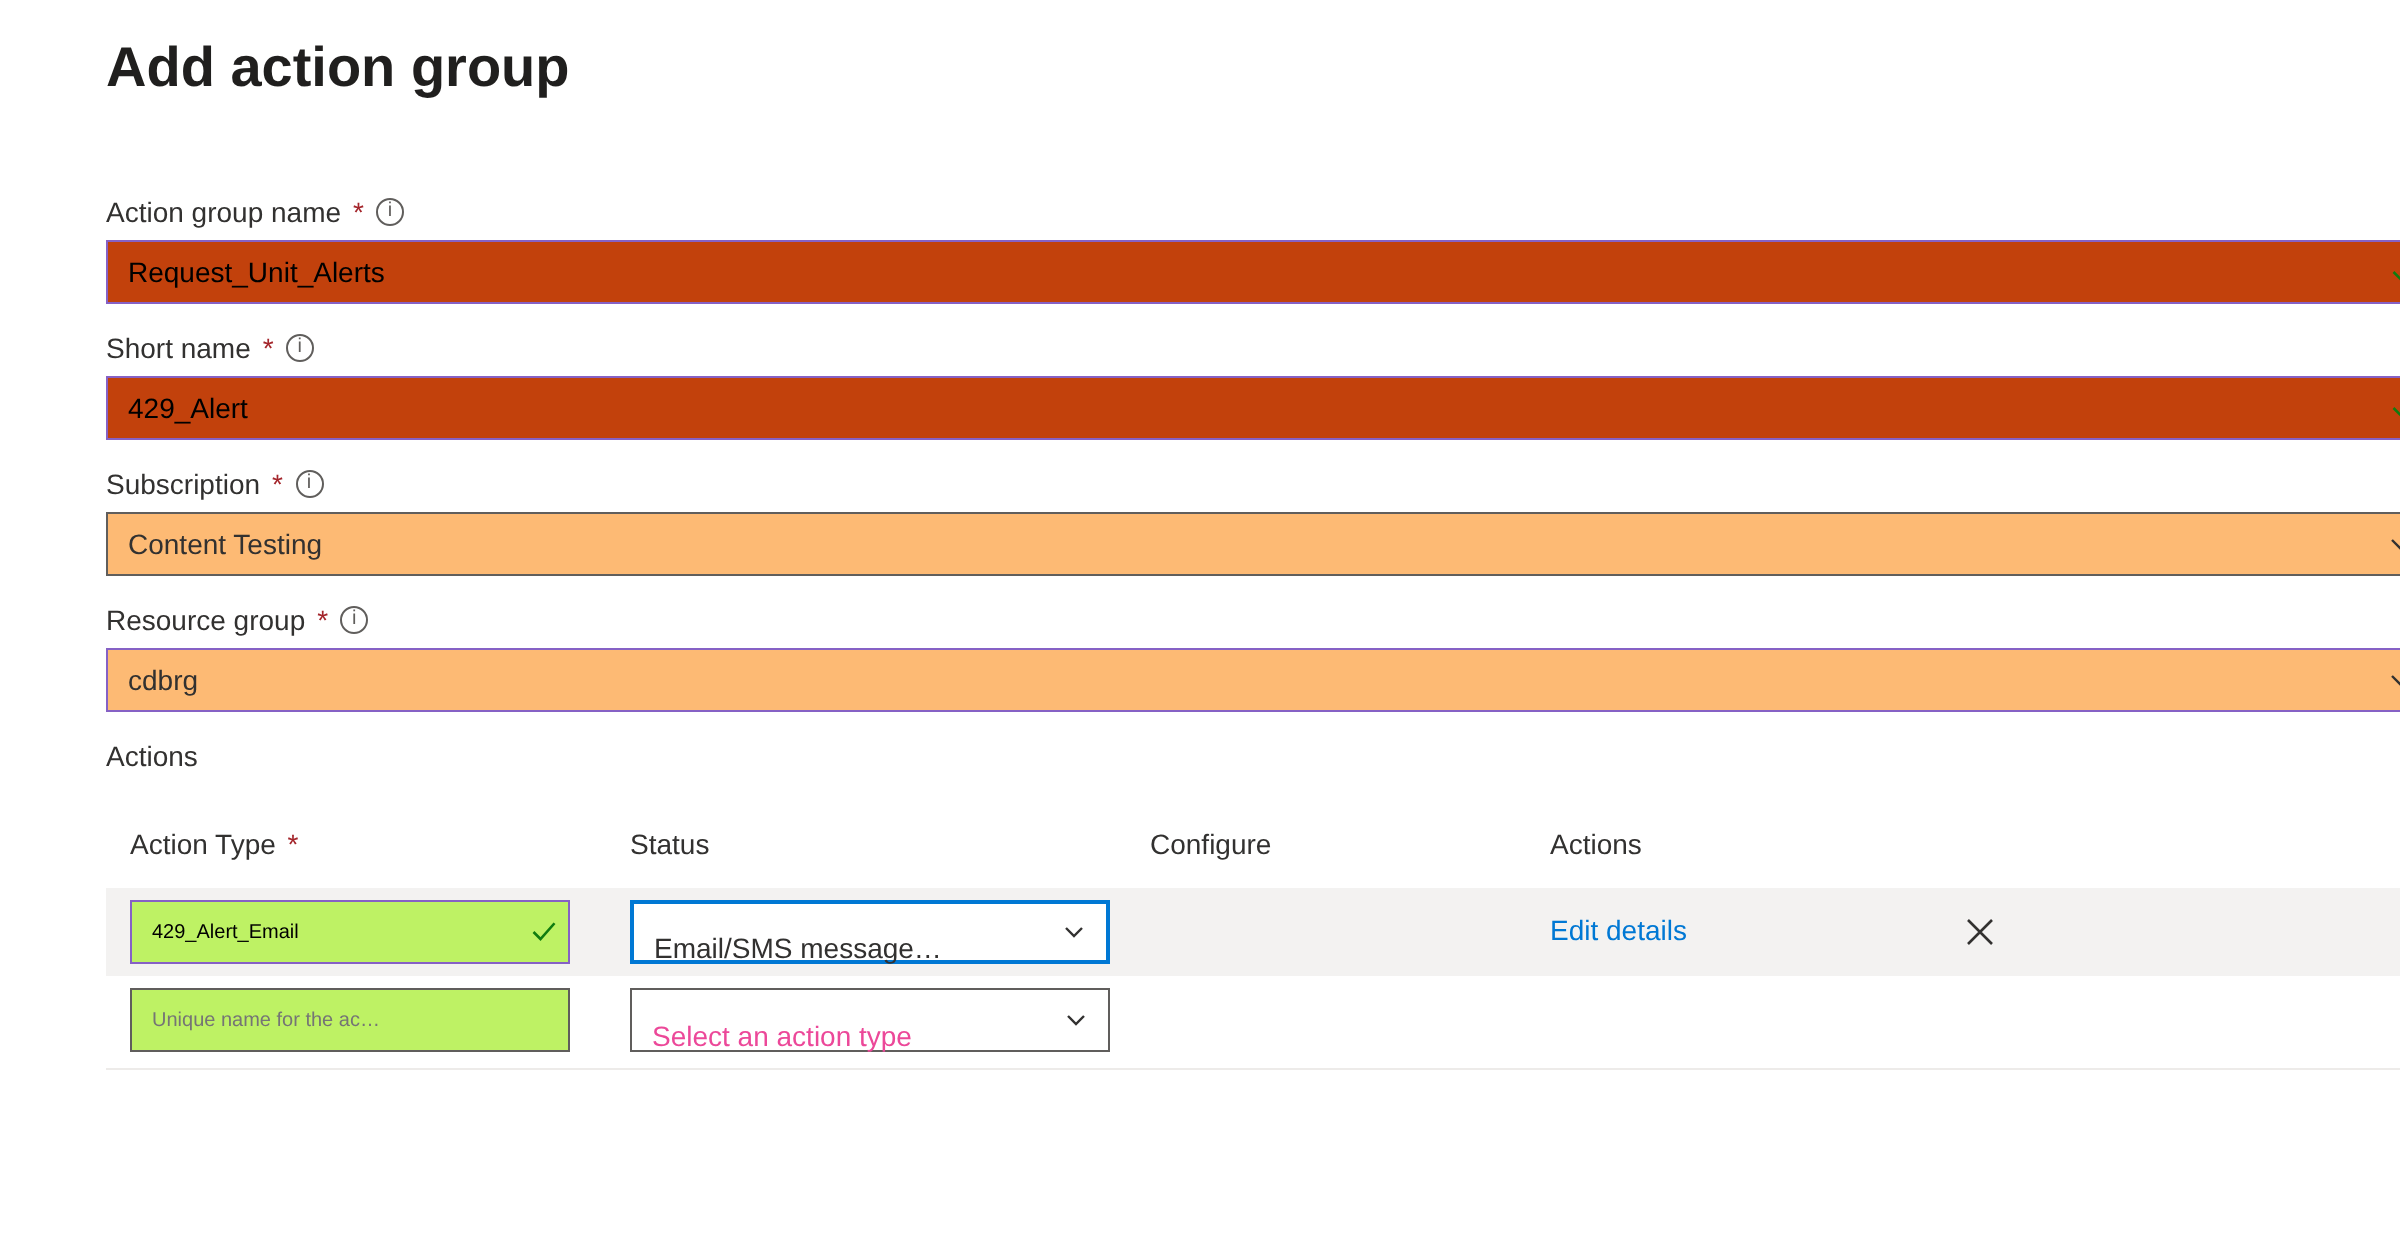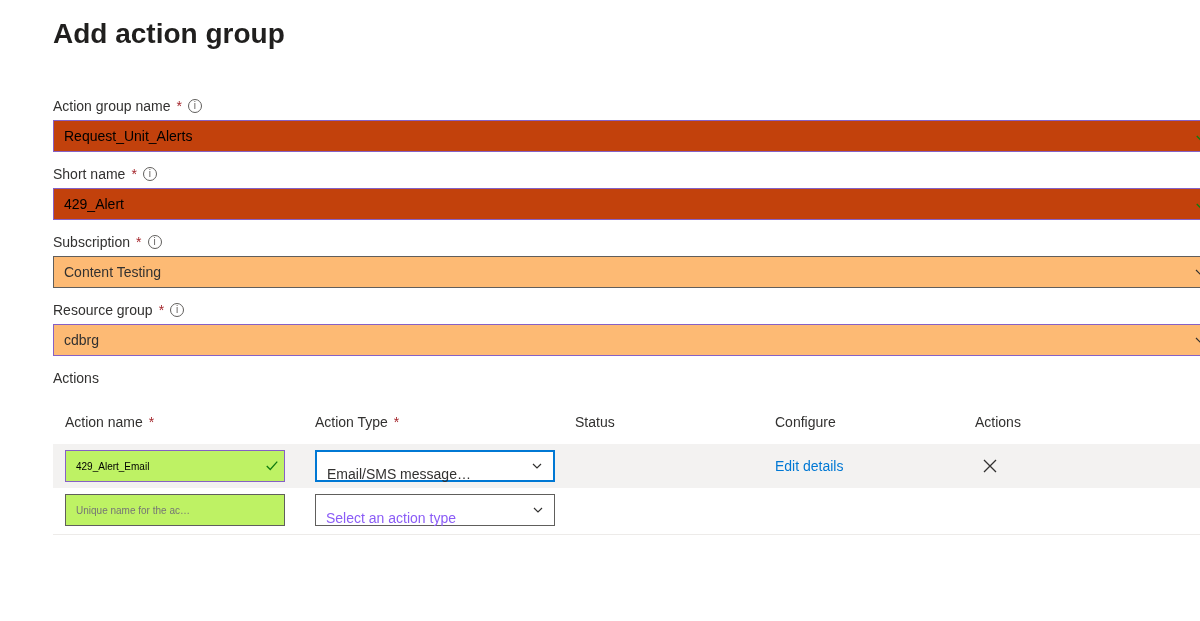--- a/index.html
+++ b/index.html
@@ -47,21 +47,21 @@
   }
   .cell-input-wrap { position: relative; width: 220px; }
   .cell-input.purple-border { border-color: #8661c5; }
   .cell-select {
     width: 240px; height: 32px; border: 1px solid #605e5c; padding: 16px 28px 0 10px;
     font-size: 14px; background: #fff; display: flex; align-items: center; position: relative; cursor: pointer;
   }
   .cell-select.blue-border { border: 2px solid #0078d4; }
   .link { color: #0078d4; cursor: pointer; font-size: 14px; }
   .delete-x { cursor: pointer; font-size: 18px; color: #323130; width: 30px; display: flex; justify-content: center; }
-  .placeholder-text { color: #8b5cf6; white-space: nowrap; overflow: hidden; text-overflow: ellipsis; }
+  .placeholder-text { color: #ec4899; white-space: nowrap; overflow: hidden; text-overflow: ellipsis; }
   .divider { border-top: 1px solid #edebe9; margin-top: 2px; }
   svg { display: block; }
 </style>
 </head>
 <body>
 
 <div class="page">
   <h1 class="page-title">Add action group</h1>
 
   <div class="field-group">
@@ -126,24 +126,20 @@
           </svg>
       </span>
     </div>
   </div>
 
   <div class="section-title">Actions</div>
 
   <div class="actions-table">
     <div class="actions-header">
       <div>
-        <span>Action name</span>
-        <span class="req">*</span>
-      </div>
-      <div>
         <span>Action Type</span>
         <span class="req">*</span>
       </div>
       <div>Status</div>
       <div>Configure</div>
       <div>Actions</div>
     </div>
 
     <div class="actions-row row-shaded">
       <div class="cell-input-wrap">

